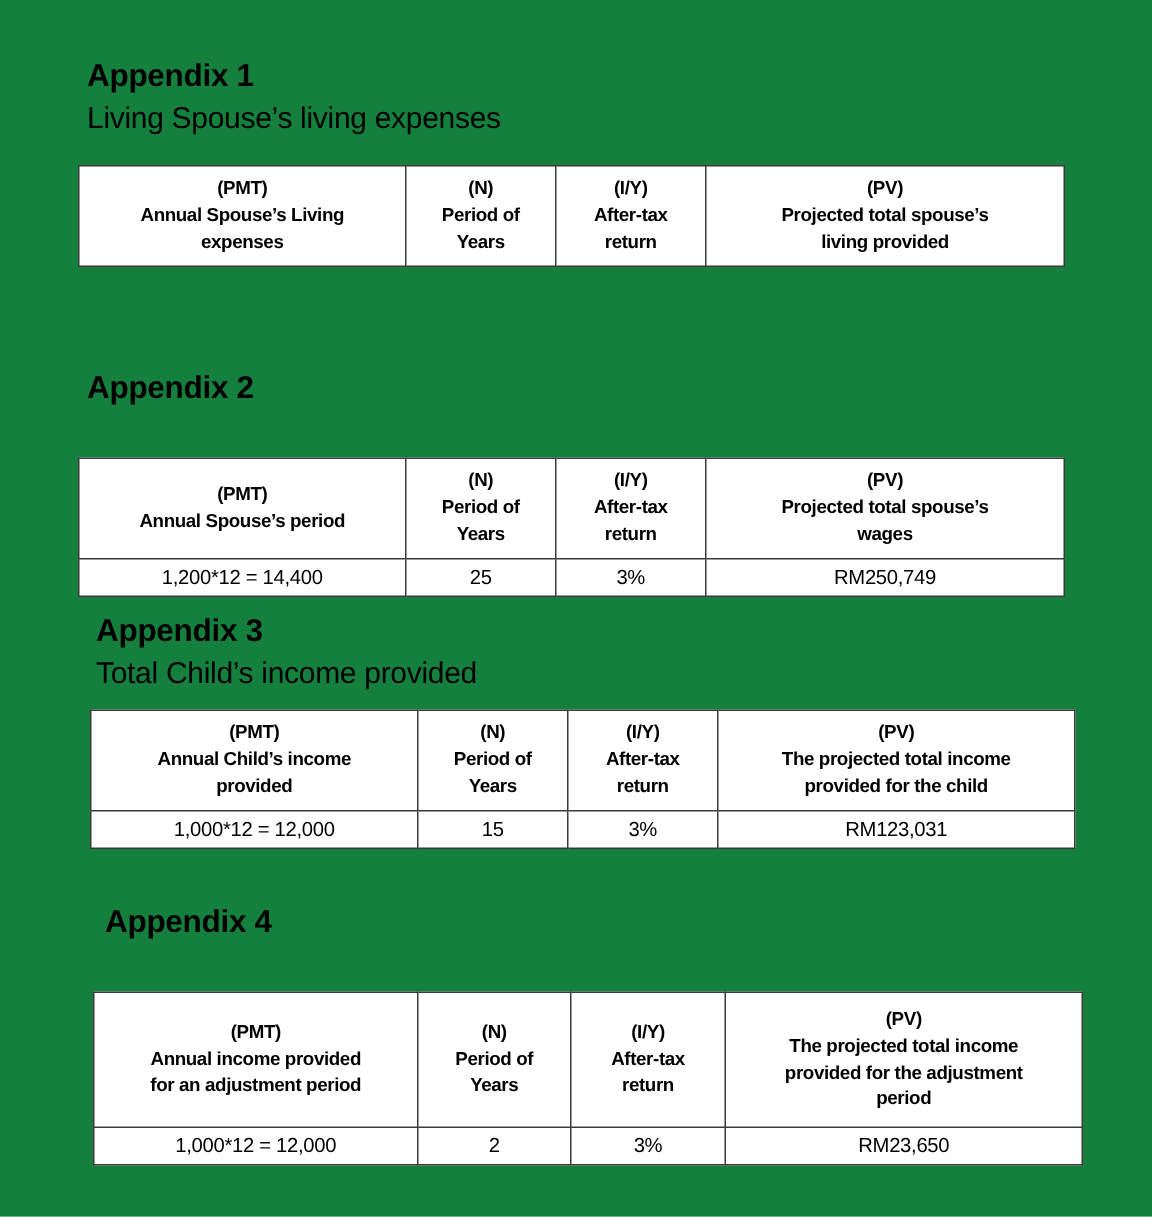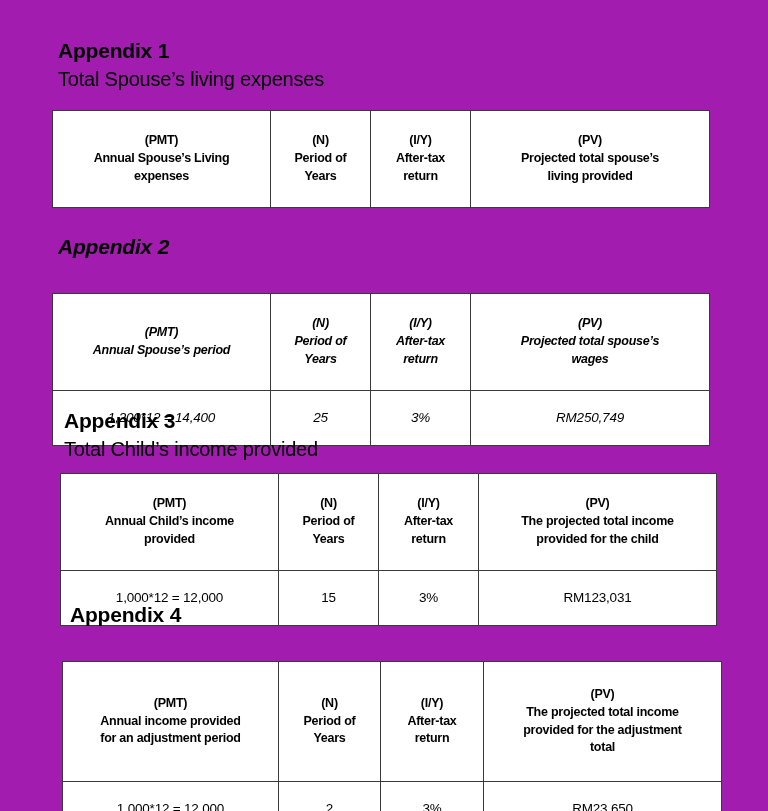--- a/index.html
+++ b/index.html
@@ -13,21 +13,21 @@
     font-family: "Liberation Sans", sans-serif;
     color: #000000;
     position: relative;
     overflow: hidden;
   }
 
   .page {
     position: relative;
     width: 768px;
     height: 811px;
-    background: #a21caf;
+    background: #15803d;
   }
 
   .appendix {
     position: absolute;
   }
 
   .heading {
     font-size: 21px;
     font-weight: bold;
     letter-spacing: -0.2px;
@@ -49,21 +49,21 @@
   table.appx {
     border-collapse: collapse;
     table-layout: fixed;
     background: #fff;
   }
 
   table.appx td {
     border: 1.4px solid #3a3a3a;
     text-align: center;
     vertical-align: middle;
-    padding: 17px 3px;
+    padding: 2px 3px;
     color: #000;
   }
 
   table.appx td.head {
     font-weight: bold;
     font-size: 12.5px;
     line-height: 1.42;
     letter-spacing: -0.25px;
   }
 
@@ -77,21 +77,21 @@
 
   .hdr-line { display: block; }
 </style>
 </head>
 <body>
 
 <div class="page">
 
   <div class="appendix" style="left:58px; top:40px;">
     <div class="heading">Appendix 1</div>
-    <div class="subheading">Total Spouse’s living expenses</div>
+    <div class="subheading">Living Spouse’s living expenses</div>
     <table class="appx" style="position:absolute; left:-6px; top:70px; width:657px;">
       <colgroup>
         <col style="width:218px">
           <col style="width:100px">
         <col style="width:100px">
           <col style="width:239px">
       </colgroup>
       <tbody>
           <tr>
         <td class="head" style="height:62px;">
@@ -112,21 +112,21 @@
         <td class="head">
           <span class="hdr-line">(PV)</span>
           <span class="hdr-line">Projected total spouse’s</span>
           <span class="hdr-line">living provided</span>
         </td>
       </tr>
     </tbody>
       </table>
   </div>
 
-  <div class="appendix" style="left:58px; top:236px;font-style:italic;">
+  <div class="appendix" style="left:58px; top:248px;">
     <div class="heading">Appendix 2</div>
     <table class="appx" style="position:absolute; left:-6px; top:57px; width:657px;">
       <colgroup>
         <col style="width:218px">
           <col style="width:100px">
         <col style="width:100px">
           <col style="width:239px">
       </colgroup>
       <tbody>
           <tr>
@@ -226,21 +226,21 @@
         </td>
         <td class="head">
           <span class="hdr-line">(I/Y)</span>
           <span class="hdr-line">After-tax</span>
           <span class="hdr-line">return</span>
         </td>
         <td class="head">
           <span class="hdr-line">(PV)</span>
           <span class="hdr-line">The projected total income</span>
           <span class="hdr-line">provided for the adjustment</span>
-          <span class="hdr-line">total</span>
+          <span class="hdr-line">period</span>
         </td>
       </tr>
       <tr>
         <td class="val">1,000*12 = 12,000</td>
         <td class="val">2</td>
         <td class="val">3%</td>
         <td class="val">RM23,650</td>
       </tr>
     </tbody>
       </table>

